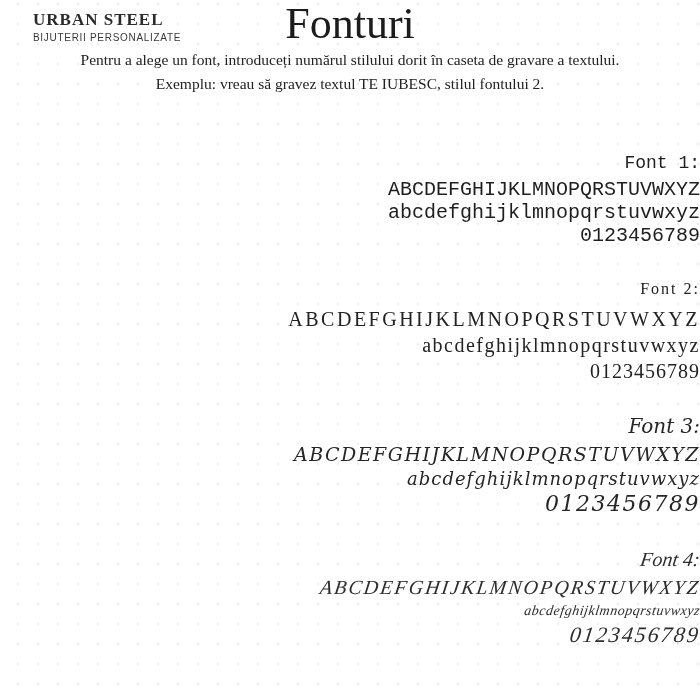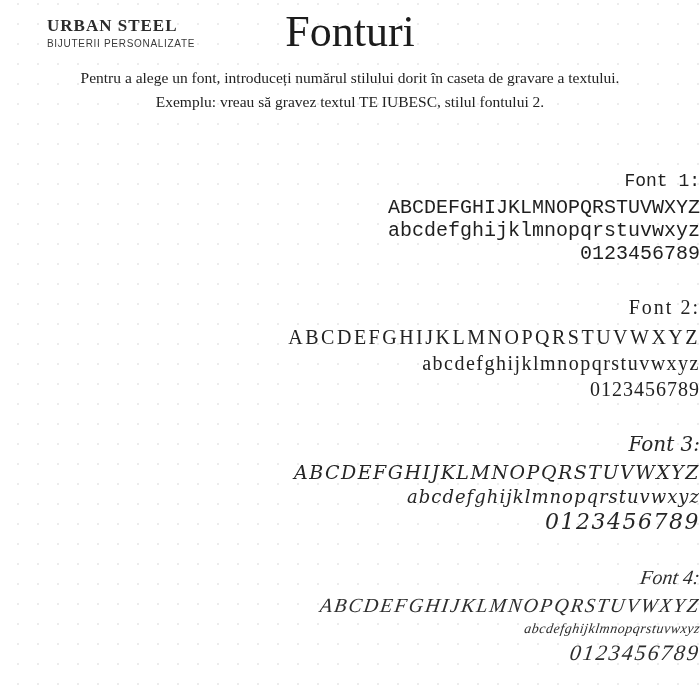--- a/index.html
+++ b/index.html
@@ -15,24 +15,23 @@
     color: #1f1f1f;
     background-color: #ffffff;
     background-image: radial-gradient(circle, #ececec 1px, rgba(255,255,255,0) 1px);
     background-size: 20px 20px;
     background-position: 8px 14px;
     font-family: "Liberation Serif", "DejaVu Serif", serif;
   }
   
   .logo {
     position: absolute;
-    left: 47px;
+    left: 33px;
     top: 10px;
     cursor: pointer;
-    margin-top: 6px;
   }
   .logo-name {
     font-family: "Liberation Serif", "DejaVu Serif", serif;
     font-weight: 700;
     font-size: 17px;
     letter-spacing: 1px;
     color: #2b2b2b;
     line-height: 19px;
     white-space: nowrap;
   }
@@ -42,26 +41,25 @@
     letter-spacing: 0.7px;
     color: #3a3a3a;
     margin-top: 3px;
     white-space: nowrap;
   }
   .page-title {
     text-align: center;
     font-size: 44px;
     font-weight: 400;
     line-height: 48px;
-    padding-top: 8px;
+    padding-top: 0;
     color: #1c1c1c;
   }
   
   .intro {
-    margin-top: 10px;
     text-align: center;
     font-size: 15.5px;
     line-height: 23.5px;
     color: #222222;
   }
   .intro div { white-space: nowrap; }
   
   .samples { margin-top: 56px; }
   .font-block {
     text-align: right;
@@ -71,21 +69,21 @@
 
   
   .f1 { font-family: "Liberation Mono", "DejaVu Sans Mono", monospace; color: #1f1f1f; }
   .f1 .label { font-size: 18px; line-height: 24px; margin-bottom: 3px; }
   .f1 .upper { font-size: 20px; line-height: 23px; }
   .f1 .lower { font-size: 20px; line-height: 23px; }
   .f1 .digits { font-size: 20px; line-height: 23px; }
 
   
   .f2 { font-family: "Liberation Serif", "DejaVu Serif", serif; color: #222222; }
-  .f2 .label { font-size: 20px; line-height: 26px; letter-spacing: 2px; margin-bottom: 4px; }
+  .f2 .label { font-size: 16px; line-height: 26px; letter-spacing: 2px; margin-bottom: 4px; }
   .f2 .upper { font-size: 20px; line-height: 26px; letter-spacing: 2.5px; }
   .f2 .lower { font-size: 20px; line-height: 26px; letter-spacing: 1.5px; }
   .f2 .digits { font-size: 20px; line-height: 26px; letter-spacing: 1px; }
 
   
   .f3 { font-family: "DejaVu Serif", "Liberation Serif", serif; font-style: italic; color: #262626; }
   .f3 .label { font-size: 20px; line-height: 26px; margin-bottom: 3px; }
   .f3 .upper { font-size: 19px; line-height: 25px; letter-spacing: 1.5px; }
   .f3 .lower { font-size: 18px; line-height: 24px; letter-spacing: 1px; }
   .f3 .digits { font-size: 22px; line-height: 26px; letter-spacing: 1.5px; }

